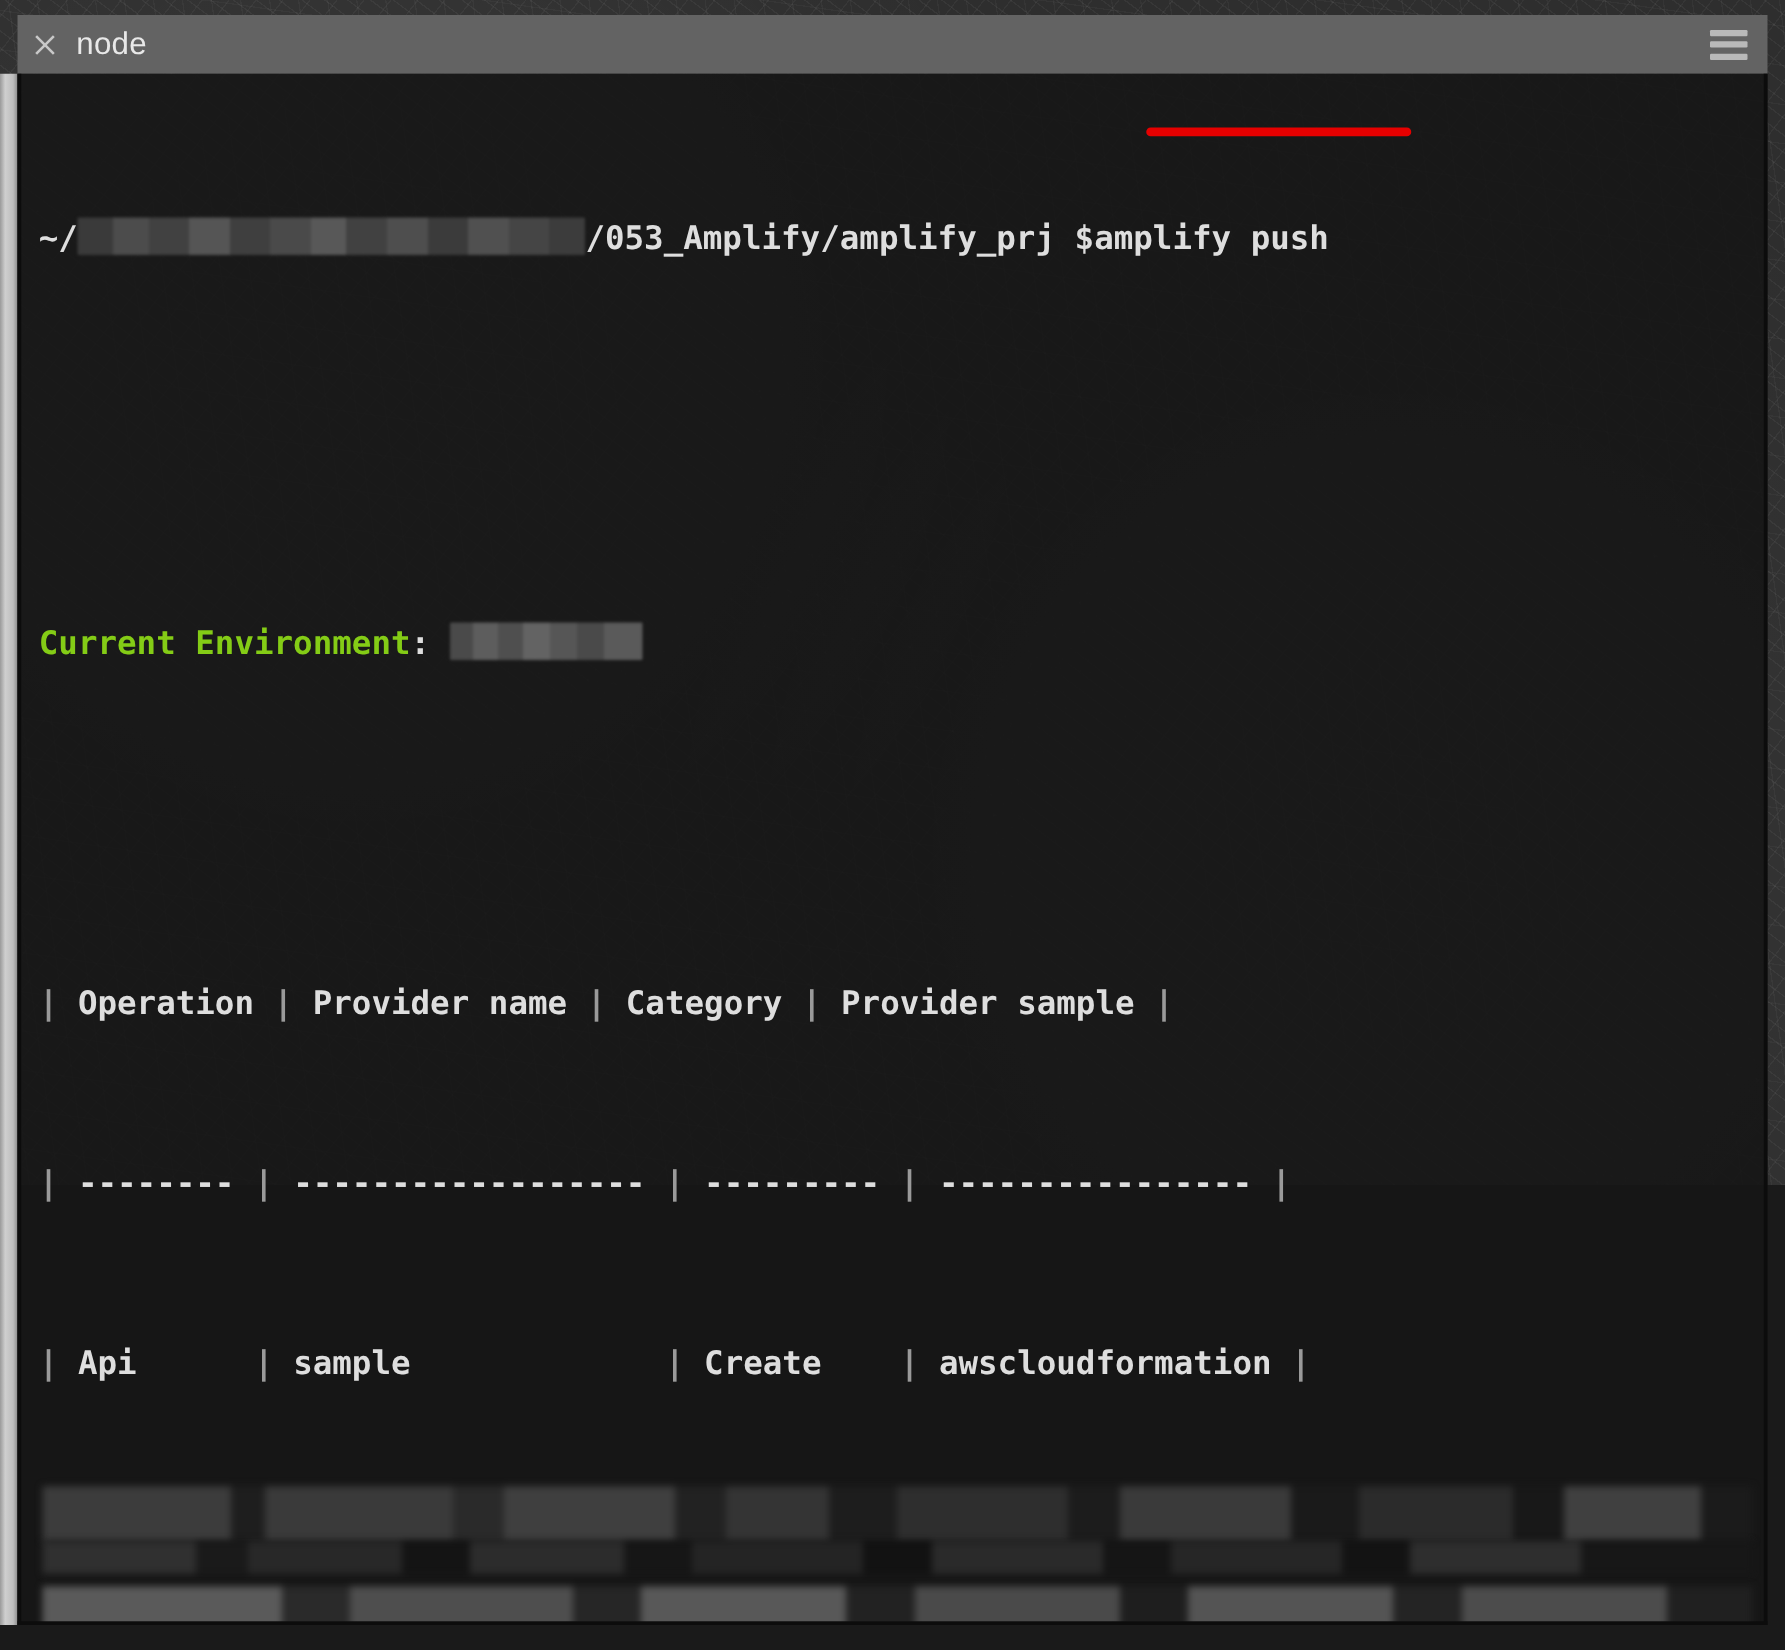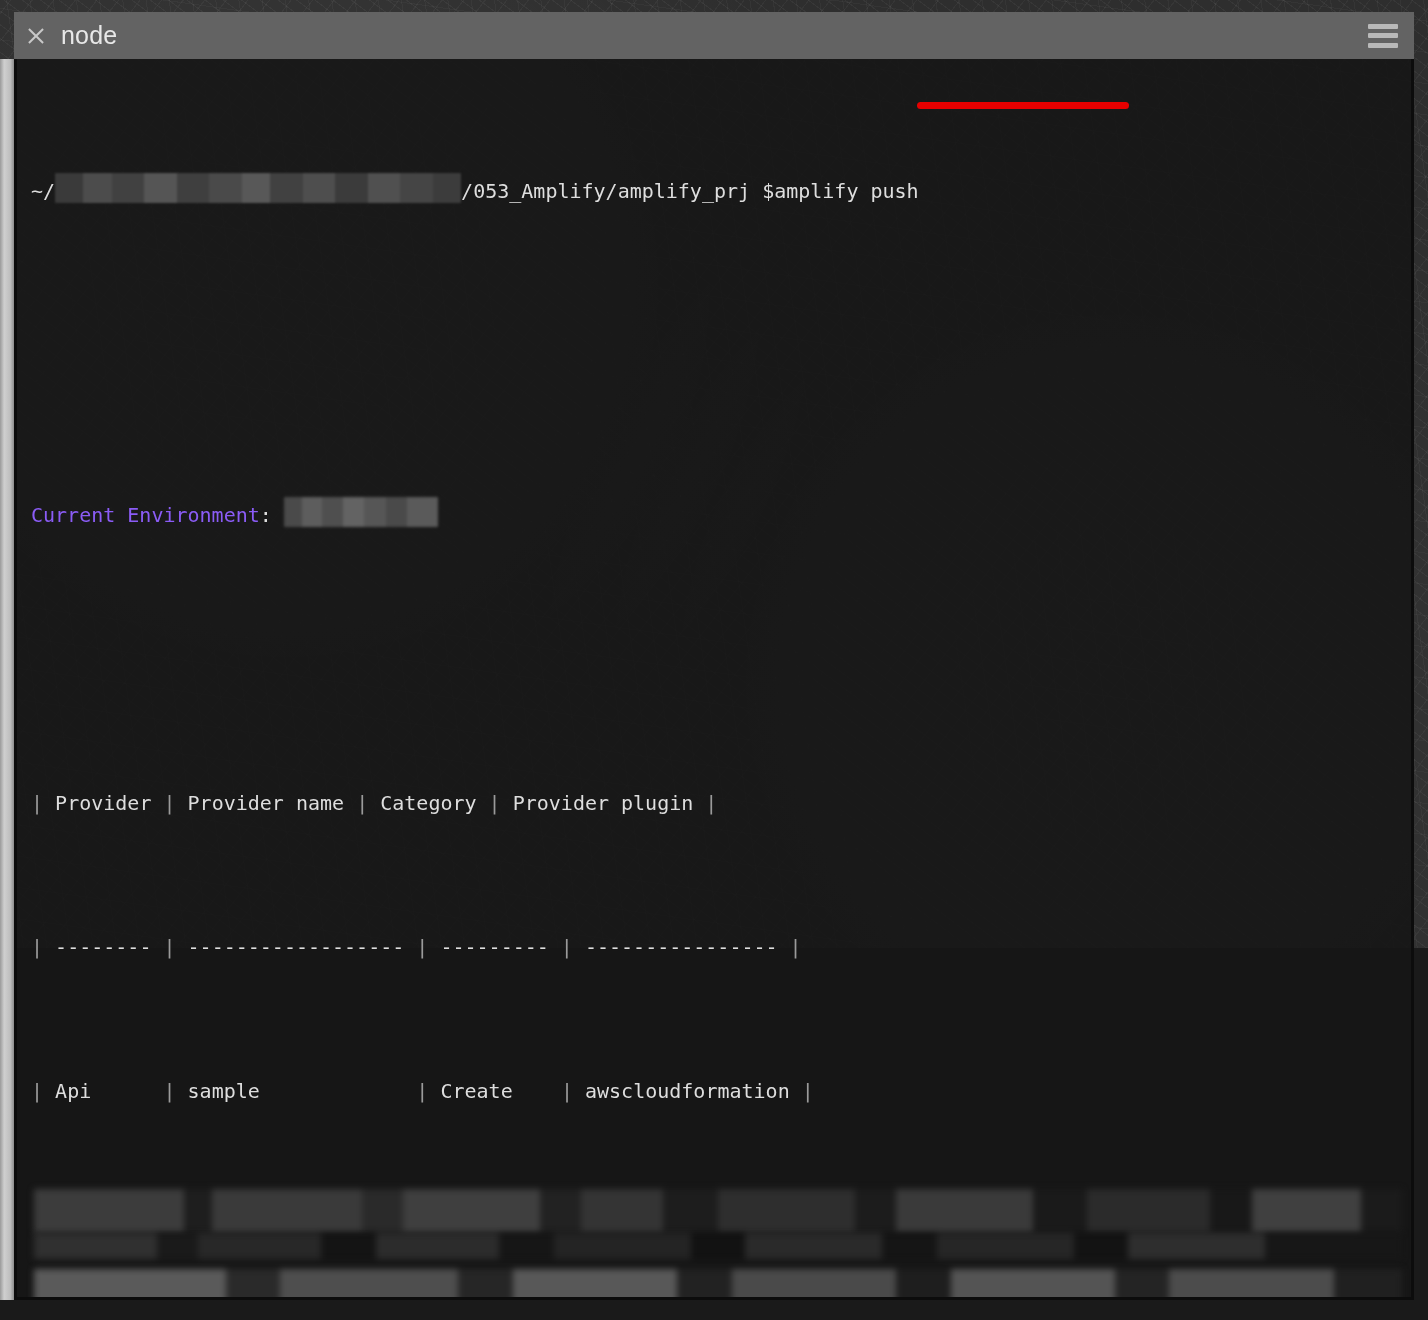--- a/index.html
+++ b/index.html
@@ -60,35 +60,36 @@
     background:rgba(22,22,22,0.90);
     box-sizing:border-box;
     border-left:3px solid #0c0c0c;
     border-right:3px solid #0c0c0c;
     border-bottom:3px solid #0c0c0c;
     overflow:hidden;
   }
   .term-inner{
     position:absolute;left:0;top:0;right:0;bottom:0;
     padding:6px 0 0 14px;
-    font-size:20px;line-height:36px;
+    font-size:26px;line-height:36px;
     color:#d8d8d8;
     white-space:pre;
     letter-spacing:0px;
+    font-weight:bold;
   }
   .line{height:36px;white-space:pre;}
 
   
   .gutter{
     position:absolute;left:-14px;top:47px;width:14px;height:1241px;
     background:linear-gradient(to right,#9a9a9a 0%,#cfcfcf 30%,#bdbdbd 75%,#8d8d8d 100%);
   }
 
   
-  .c-green{color:#8b5cf6;}
+  .c-green{color:#84cc16;}
   .c-greenbright{color:#35c935;}
   .c-white{color:#dedede;}
   .c-dim{color:#9a9a9a;}
 
   
   .rd{
     display:inline-block;vertical-align:-5px;height:30px;border-radius:1px;
     background-repeat:no-repeat;
   }
   .rd-gray{
@@ -165,21 +166,21 @@
 
         <div class="line"><span class="c-white">~/</span><span class="rd rd-gray" style="width:406px"></span><span class="c-white">/053_Amplify/amplify_prj </span><span class="c-white">$amplify push</span></div>
 
 
         <div class="line"> </div>
 
         <div class="line"><span class="c-green">Current Environment</span><span class="c-white">:</span><span class="c-white"> </span><span class="rd rd-gray2" style="width:154px"></span></div>
 
         <div class="line"> </div>
 
-        <div class="line"><span class="c-dim">| </span><span class="c-white">Provider</span><span class="c-dim"> | </span><span class="c-white">Provider name</span><span class="c-dim"> | </span><span class="c-white">Category</span><span class="c-dim"> | </span><span class="c-white">Provider plugin</span><span class="c-dim"> |</span></div>
+        <div class="line"><span class="c-dim">| </span><span class="c-white">Operation</span><span class="c-dim"> | </span><span class="c-white">Provider name</span><span class="c-dim"> | </span><span class="c-white">Category</span><span class="c-dim"> | </span><span class="c-white">Provider sample</span><span class="c-dim"> |</span></div>
 
         <div class="line"><span class="c-dim">| </span><span class="c-white">--------</span><span class="c-dim"> | </span><span class="c-white">------------------</span><span class="c-dim"> | </span><span class="c-white">---------</span><span class="c-dim"> | </span><span class="c-white">----------------</span><span class="c-dim"> |</span></div>
 
         <div class="line"><span class="c-dim">| </span><span class="c-white">Api</span><span class="c-white">      </span><span class="c-dim">| </span><span class="c-white">sample</span><span class="c-white">             </span><span class="c-dim">| </span><span class="c-white">Create</span><span class="c-white">    </span><span class="c-dim">| </span><span class="c-white">awscloudformation</span><span class="c-dim"> |</span></div>
 
         
 
         
 
         

